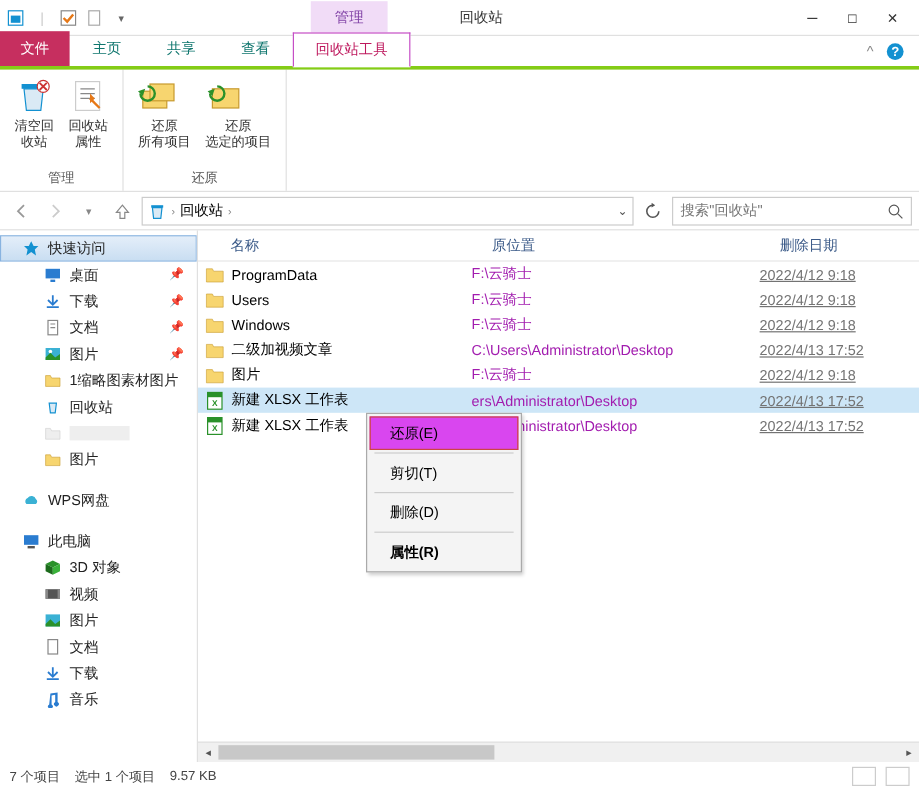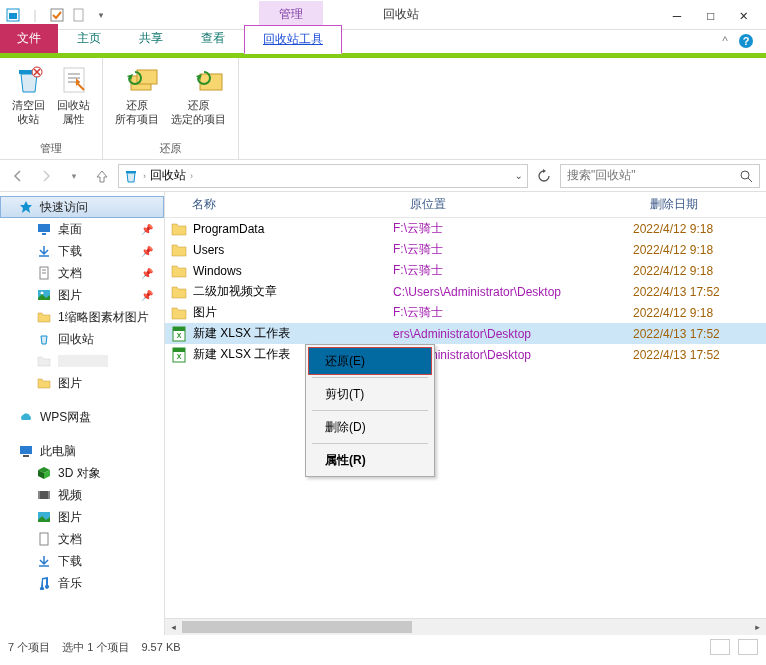--- a/index.html
+++ b/index.html
@@ -7,30 +7,30 @@
 
 .titlebar { height: 30px; display: flex; align-items: center; border-bottom: 1px solid #e0e0e0; }
 .titlebar-left { display: flex; align-items: center; padding-left: 5px; gap: 6px; }
 .tb-icon { width: 16px; height: 16px; display: inline-flex; align-items: center; justify-content: center; }
 .titlebar-tabs { display: flex; margin-left: 150px; }
 .tt-tab { padding: 5px 20px; font-size: 12px; color: #333; }
 .tt-tab.active { background: #f1dcf7; color: #7f3fa5; }
 .titlebar-right { margin-left: auto; display: flex; align-items: center; gap: 25px; padding-right: 18px; }
 .win-btn { font-size: 14px; color: #333; cursor: pointer; font-family: monospace; }
 
-.menubar { height: 28px; display: flex; align-items: flex-end; position: relative; border-bottom: 5px solid #84cc16; }
+.menubar { height: 28px; display: flex; align-items: flex-end; position: relative; border-bottom: 3px solid #84cc16; }
 .mb-item { padding: 5px 18px; font-size: 12px; color: #0f766e; cursor: pointer; border: 1px solid transparent; }
 .mb-item.file { background: #c62f5f; color: #fff; padding: 5px 16px; }
-.mb-item.active { border: 1px solid #c64ec6; border-bottom: 1px solid #fff; color: #1d4ed8; position: relative; top: 1px; background: #fff; text-decoration: underline; }
+.mb-item.active { border: 1px solid #c64ec6; border-bottom: 1px solid #fff; color: #be185d; position: relative; top: 1px; background: #fff; }
 .mb-help { margin-left: auto; display: flex; align-items: center; gap: 10px; padding-right: 12px; padding-bottom: 4px; }
 
 .ribbon { height: 102px; display: flex; border-bottom: 1px solid #e0e0e0; }
 .ribbon-group { border-right: 1px solid #e0e0e0; display: flex; flex-direction: column; padding: 4px 6px 0; }
 .ribbon-btns { display: flex; flex: 1; }
-.ribbon-btn { display: flex; flex-direction: column; align-items: flex-end; justify-content: flex-start; padding: 2px 6px; cursor: pointer; }
+.ribbon-btn { display: flex; flex-direction: column; align-items: flex-start; justify-content: flex-start; padding: 2px 6px; cursor: pointer; }
 .ribbon-ico { width: 32px; height: 32px; display: flex; align-items: center; justify-content: center; margin-bottom: 2px; }
 .ribbon-label { font-size: 11px; text-align: center; line-height: 14px; color: #333; white-space: pre; }
 .ribbon-group-name { text-align: center; font-size: 11px; color: #555; padding: 3px 0; }
 
 .navbar { height: 32px; display: flex; align-items: center; padding: 2px 6px; gap: 4px; border-bottom: 1px solid #e0e0e0; }
 .nav-btn { width: 24px; height: 24px; display: flex; align-items: center; justify-content: center; color: #888; cursor: pointer; }
 .breadcrumb { flex: 1; height: 24px; border: 1px solid #ccc; display: flex; align-items: center; padding: 0 4px; gap: 4px; font-size: 12px; position: relative; }
 .bc-sep { color: #888; font-size: 9px; }
 .bc-down { position: absolute; right: 4px; color: #555; font-size: 10px; }
 .refresh { width: 24px; height: 24px; display: flex; align-items: center; justify-content: center; cursor: pointer; color: #555; }
@@ -51,26 +51,26 @@
 .headers { height: 26px; display: flex; align-items: center; border-bottom: 1px solid #e6e6e6; color: #3b5a88; font-size: 12px; padding-left: 17px; }
 .col-name { width: 228px; padding-left: 10px; }
 .col-orig { width: 240px; }
 .col-date { flex: 1; }
 
 .rows { flex: 1; position: relative; }
 .row { display: flex; align-items: center; height: 21px; cursor: pointer; font-size: 12px; }
 .row.selected { background: #cde6f7; }
 .cell-name { width: 228px; padding-left: 6px; display: flex; align-items: center; gap: 6px; overflow: hidden; white-space: nowrap; }
 .cell-orig { width: 240px; color: #a21caf; overflow: hidden; white-space: nowrap; }
-.cell-date { flex: 1; color: #a16207; }
+.cell-date { flex: 1; color: #737373; text-decoration: underline; }
 .file-ico { width: 16px; height: 16px; display: flex; align-items: center; justify-content: center; flex-shrink: 0; }
 
 .context-menu { position: absolute; left: 305px; top: 344px; width: 130px; background: #f4f4f4; border: 1px solid #aaa; box-shadow: 2px 2px 3px rgba(0,0,0,0.2); z-index: 100; padding: 2px; }
 .cm-item { height: 28px; display: flex; align-items: center; padding-left: 16px; font-size: 12px; cursor: pointer; border: 1px solid transparent; }
-.cm-item.active { border: 1px solid #c44; background: #0369a1; }
+.cm-item.active { border: 1px solid #c44; background: #d946ef; }
 .cm-sep { height: 1px; background: #ccc; margin: 2px 4px; }
 
 .hscroll { height: 17px; border-top: 1px solid #e0e0e0; display: flex; align-items: center; background: #f0f0f0; position: relative; }
 .hscroll-arrow { width: 17px; height: 16px; display: flex; align-items: center; justify-content: center; font-size: 9px; color: #555; cursor: pointer; }
 .hscroll-track { flex: 1; height: 16px; position: relative; }
 .hscroll-thumb { position: absolute; left: 0; top: 2px; height: 12px; width: 230px; background: #c8c8c8; }
 
 .statusbar { height: 24px; display: flex; align-items: center; padding: 0 8px; gap: 12px; font-size: 11px; color: #444; }
 .statusbar-right { margin-left: auto; display: flex; gap: 8px; align-items: center; }
 .sb-view { width: 20px; height: 16px; border: 1px solid #ccc; cursor: pointer; }

